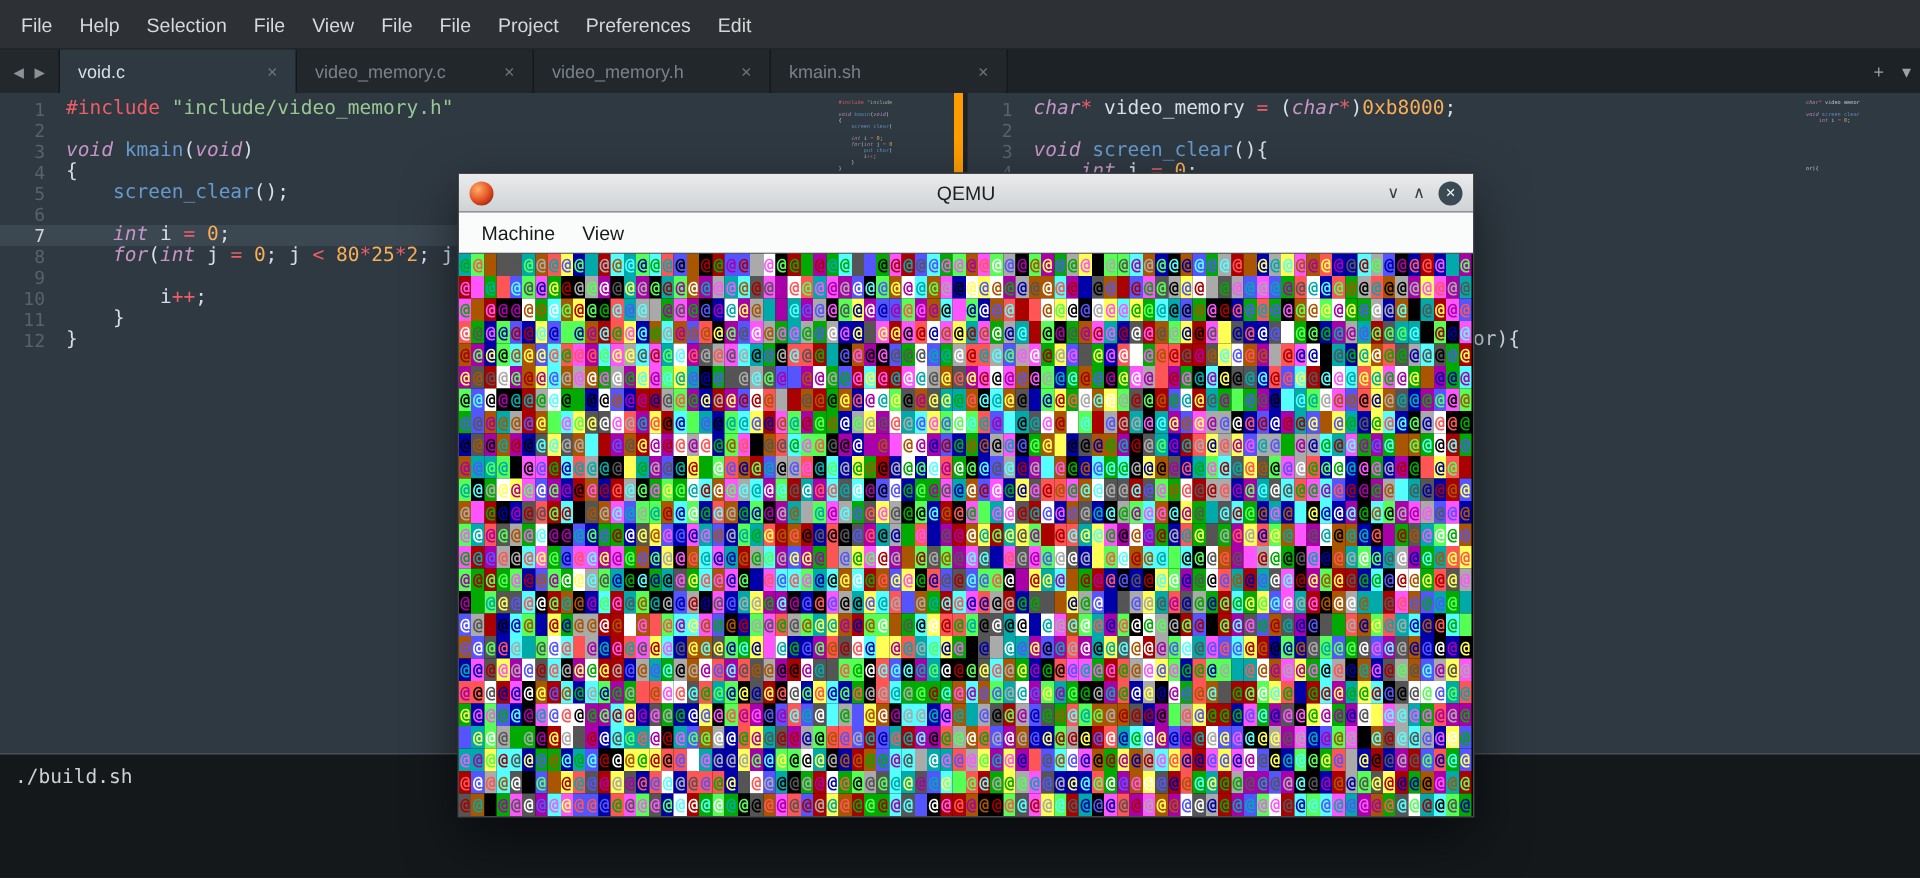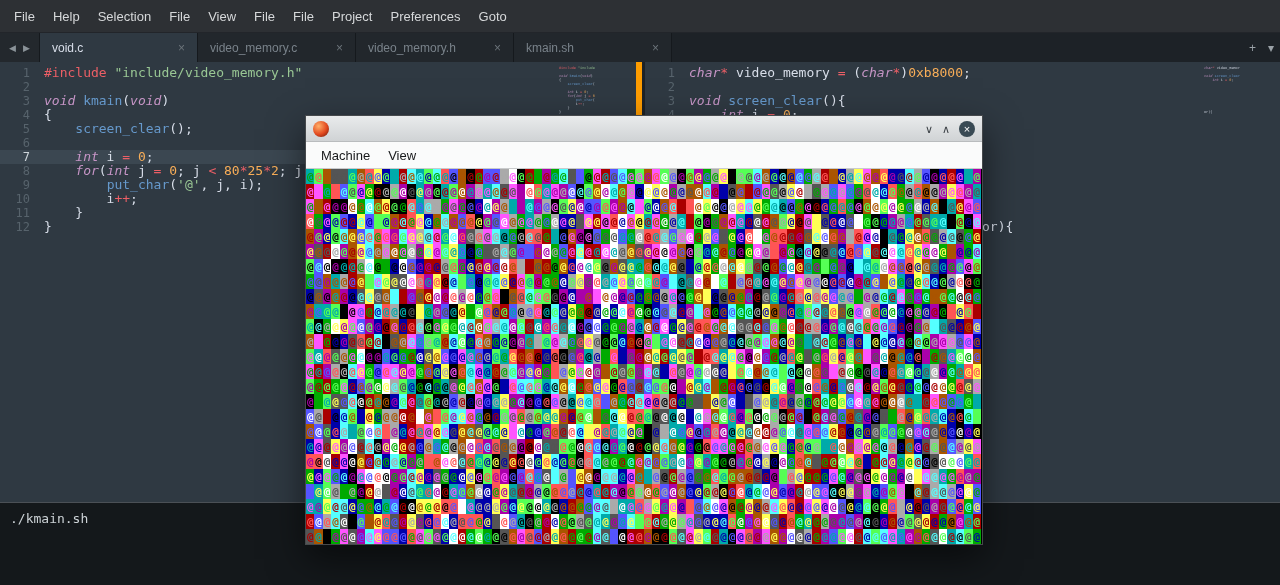--- a/index.html
+++ b/index.html
@@ -87,21 +87,21 @@
   <div id="menubar">
       <span class="menu-item">File</span>
       <span class="menu-item">Help</span>
       <span class="menu-item">Selection</span>
       <span class="menu-item">File</span>
       <span class="menu-item">View</span>
       <span class="menu-item">File</span>
       <span class="menu-item">File</span>
       <span class="menu-item">Project</span>
       <span class="menu-item">Preferences</span>
-      <span class="menu-item">Goto</span>
+      <span class="menu-item">Edit</span>
     </div>
 
   <div id="tabbar">
     <div id="tabnav">
       <span>◀</span>
       <span>▶</span>
     </div>
 
     <div class="tab active">
         <span class="tab-label">void.c</span>
@@ -128,21 +128,21 @@
   <div id="editor">
     <div id="pane-left" class="pane">
       <div class="code-line"><span class="gutter">1</span><span class="code-text"><span class="seg-r">#include </span><span class="seg-g">"include/video_memory.h"</span></span></div>
         <div class="code-line"><span class="gutter">2</span><span class="code-text"></span></div>
         <div class="code-line"><span class="gutter">3</span><span class="code-text"><span class="seg-p">void</span><span class="seg-w"> </span><span class="seg-b">kmain</span><span class="seg-w">(</span><span class="seg-p">void</span><span class="seg-w">)</span></span></div>
         <div class="code-line"><span class="gutter">4</span><span class="code-text"><span class="seg-w">{</span></span></div>
         <div class="code-line"><span class="gutter">5</span><span class="code-text"><span class="seg-w">    </span><span class="seg-b">screen_clear</span><span class="seg-w">();</span></span></div>
         <div class="code-line"><span class="gutter">6</span><span class="code-text"></span></div>
         <div class="code-line line-active"><span class="gutter">7</span><span class="code-text"><span class="seg-w">    </span><span class="seg-p">int</span><span class="seg-w"> i </span><span class="seg-r">=</span><span class="seg-w"> </span><span class="seg-o">0</span><span class="seg-w">;</span></span></div>
         <div class="code-line"><span class="gutter">8</span><span class="code-text"><span class="seg-w">    </span><span class="seg-p">for</span><span class="seg-w">(</span><span class="seg-p">int</span><span class="seg-w"> j </span><span class="seg-r">=</span><span class="seg-w"> </span><span class="seg-o">0</span><span class="seg-w">; j </span><span class="seg-r">&lt;</span><span class="seg-w"> </span><span class="seg-o">80</span><span class="seg-r">*</span><span class="seg-o">25</span><span class="seg-r">*</span><span class="seg-o">2</span><span class="seg-w">; j</span></span></div>
-        <div class="code-line"><span class="gutter">9</span><span class="code-text"><span class="seg-w">        </span><span class="seg-b">put_char</span><span class="seg-w">(</span><span class="seg-g">'@'</span><span class="seg-w">, j, i);</span></span></div>
+        <div class="code-line"><span class="gutter">9</span></div>
         <div class="code-line"><span class="gutter">10</span><span class="code-text"><span class="seg-w">        i</span><span class="seg-r">++</span><span class="seg-w">;</span></span></div>
         <div class="code-line"><span class="gutter">11</span><span class="code-text"><span class="seg-w">    }</span></span></div>
         <div class="code-line"><span class="gutter">12</span><span class="code-text"><span class="seg-w">}</span></span></div>
         <div class="minimap" id="minimap-left">
           <div class="mini-line"><span class="seg-r">#include </span><span class="seg-g">"include/video_memory.h"</span></div>
           <div class="mini-line"></div>
           <div class="mini-line"><span class="seg-p">void</span><span class="seg-w"> </span><span class="seg-b">kmain</span><span class="seg-w">(</span><span class="seg-p">void</span><span class="seg-w">)</span></div>
           <div class="mini-line"><span class="seg-w">{</span></div>
           <div class="mini-line"><span class="seg-w">    </span><span class="seg-b">screen_clear</span><span class="seg-w">();</span></div>
           <div class="mini-line"></div>
@@ -180,26 +180,27 @@
           <div class="mini-line"></div>
           <div class="mini-line"></div>
           <div class="mini-line"><span class="seg-w">or){</span></div>
         </div>
     </div>
   </div>
 
   <div id="scroll-indicator"></div>
 
   <div id="terminal">
-    <span>./kmain.sh</span>
+    <span>./build.sh</span>
   </div>
 
   <div id="qemu">
     <div id="q-title">
       <span id="q-logo"></span>
+      <span id="q-title-text">QEMU</span>
       <span id="q-controls">
         <span class="q-ctl">∨</span>
         <span class="q-ctl">∧</span>
         <span id="q-close">×</span>
       </span>
     </div>
     <div id="q-menu">
         <span class="q-menu-item">Machine</span>
         <span class="q-menu-item">View</span>
       </div>

